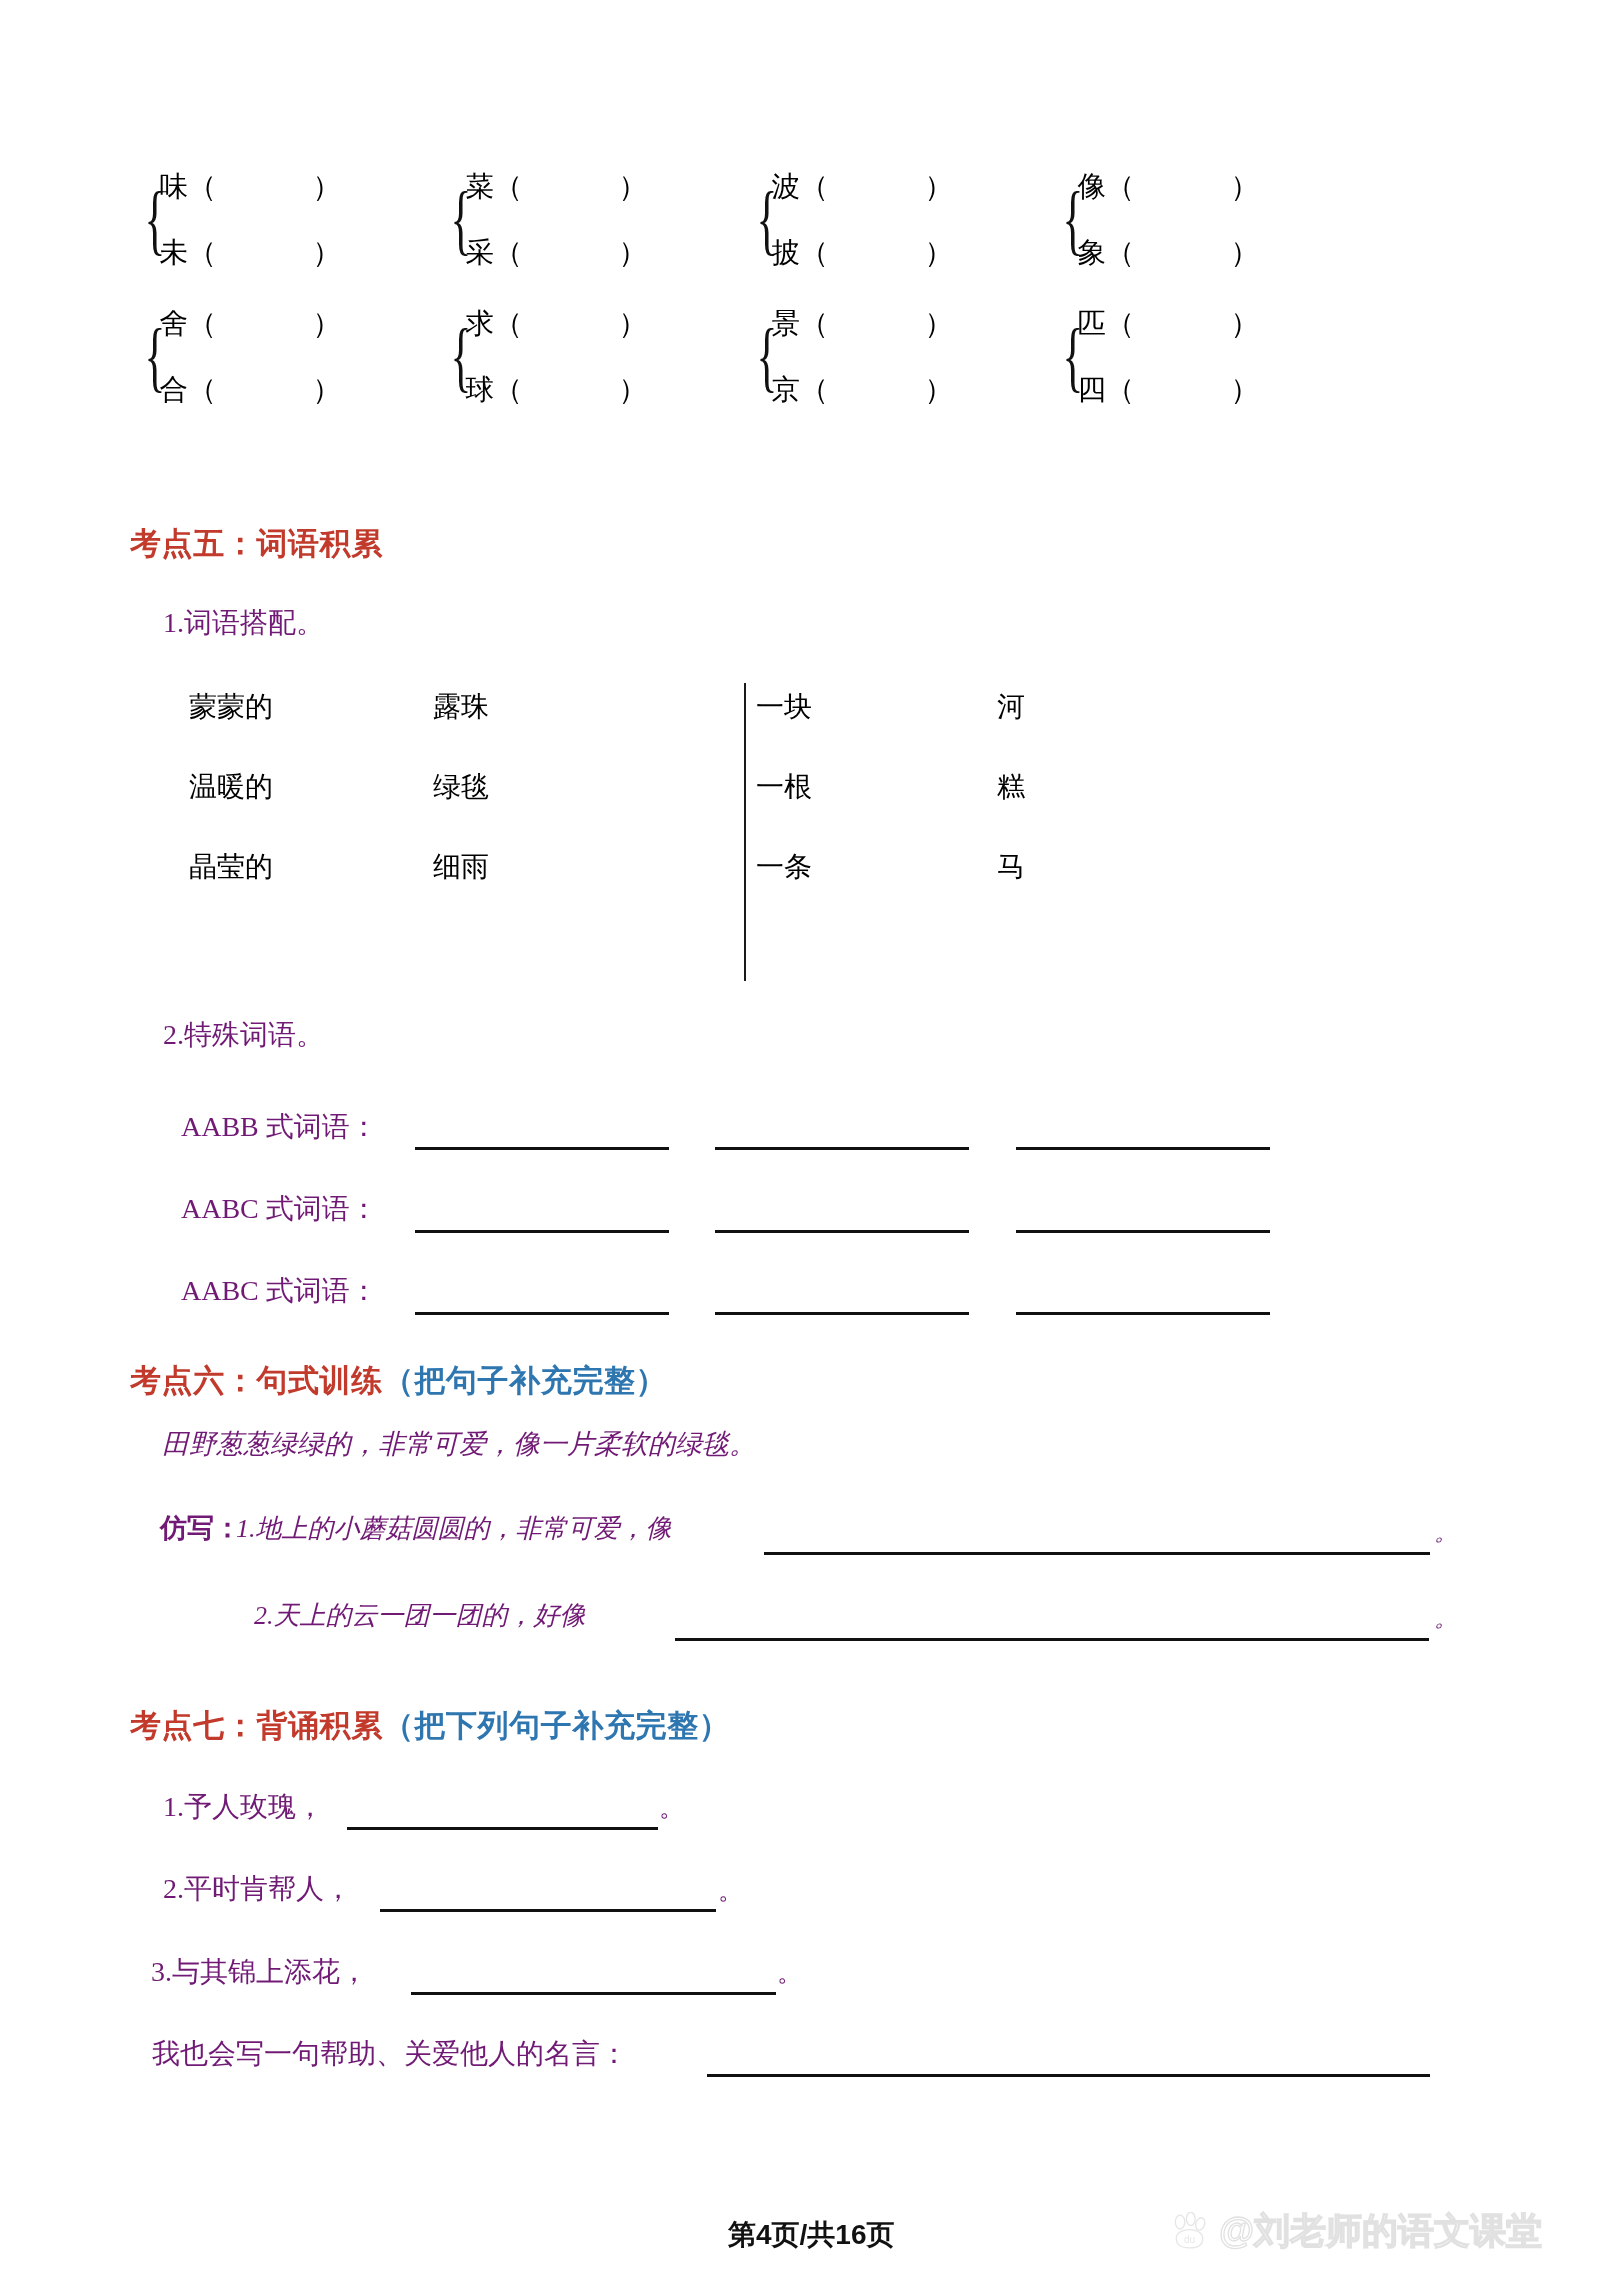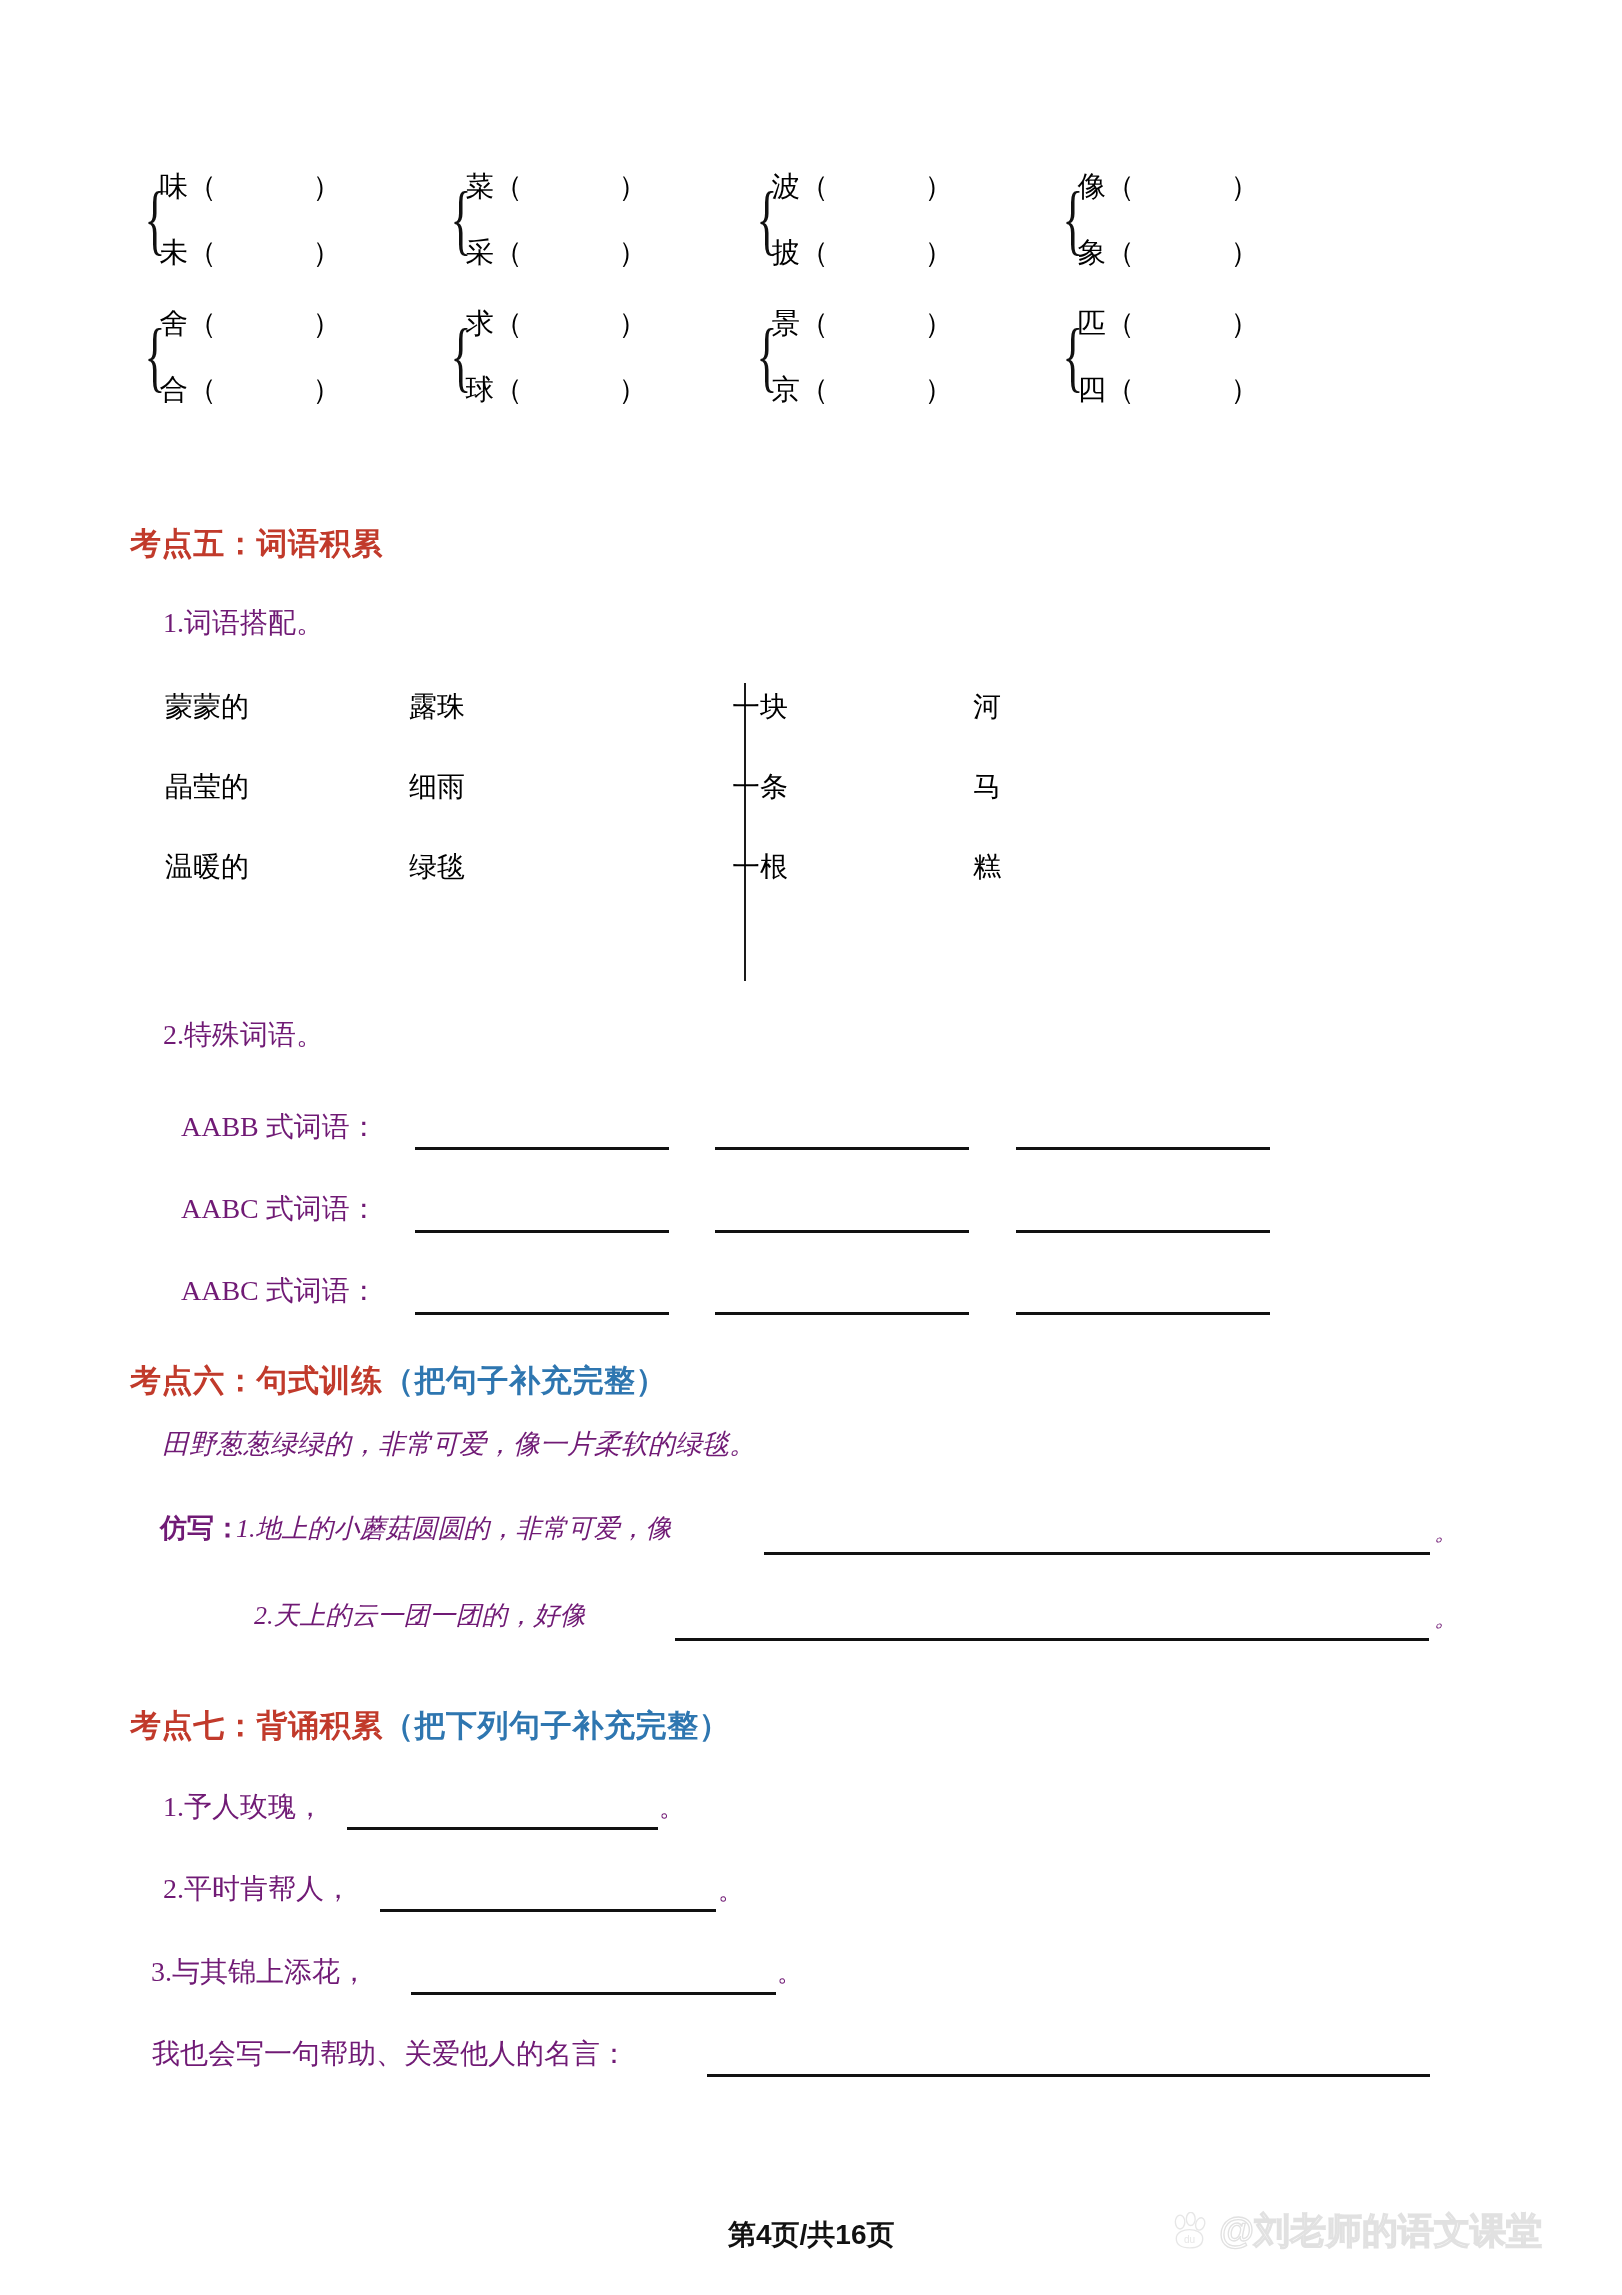--- a/index.html
+++ b/index.html
@@ -117,21 +117,21 @@
     align-items: center;
     height: 38px;
     margin-bottom: 42px;
   }
   .match-row:last-child { margin-bottom: 0; }
   .mc {
     font-size: 28px;
     line-height: 1;
     white-space: nowrap;
   }
-  .mc1 { width: 244px; }
+  .mc1 { width: 244px; margin-left: 24px; }
   .mc2 { width: 247px; text-align: left; }
   .mdiv { width: 76px; display: flex; justify-content: center; }
   .mc3 { width: 241px; }
   .mc4 { width: 190px; }
   .match-divider {
     position: absolute;
     left: 744px;
     top: 683px;
     width: 1.9px;
     height: 298px;
@@ -338,32 +338,32 @@
 
   <div class="match-wrap">
     <div class="match-row">
       <div class="mc mc1">蒙蒙的</div>
       <div class="mc mc2">露珠</div>
       <div class="mdiv"></div>
       <div class="mc mc3">一块</div>
       <div class="mc mc4">河</div>
     </div>
     <div class="match-row">
+      <div class="mc mc1">温暖的</div>
+      <div class="mc mc2">绿毯</div>
+      <div class="mdiv"></div>
+      <div class="mc mc3">一根</div>
+      <div class="mc mc4">糕</div>
+    </div>
+    <div class="match-row">
       <div class="mc mc1">晶莹的</div>
       <div class="mc mc2">细雨</div>
       <div class="mdiv"></div>
       <div class="mc mc3">一条</div>
       <div class="mc mc4">马</div>
-    </div>
-    <div class="match-row">
-      <div class="mc mc1">温暖的</div>
-      <div class="mc mc2">绿毯</div>
-      <div class="mdiv"></div>
-      <div class="mc mc3">一根</div>
-      <div class="mc mc4">糕</div>
     </div>
   </div>
 
   <div class="t" style="left:163px; top:1021px;">2.特殊词语。</div>
 
   <div class="t" style="left:181px; top:1113px;">AABB 式词语：</div>
   <div class="ul" style="left:415px; top:1147px; width:254px;"></div>
   <div class="ul" style="left:715px; top:1147px; width:254px;"></div>
   <div class="ul" style="left:1016px; top:1147px; width:254px;"></div>
 

